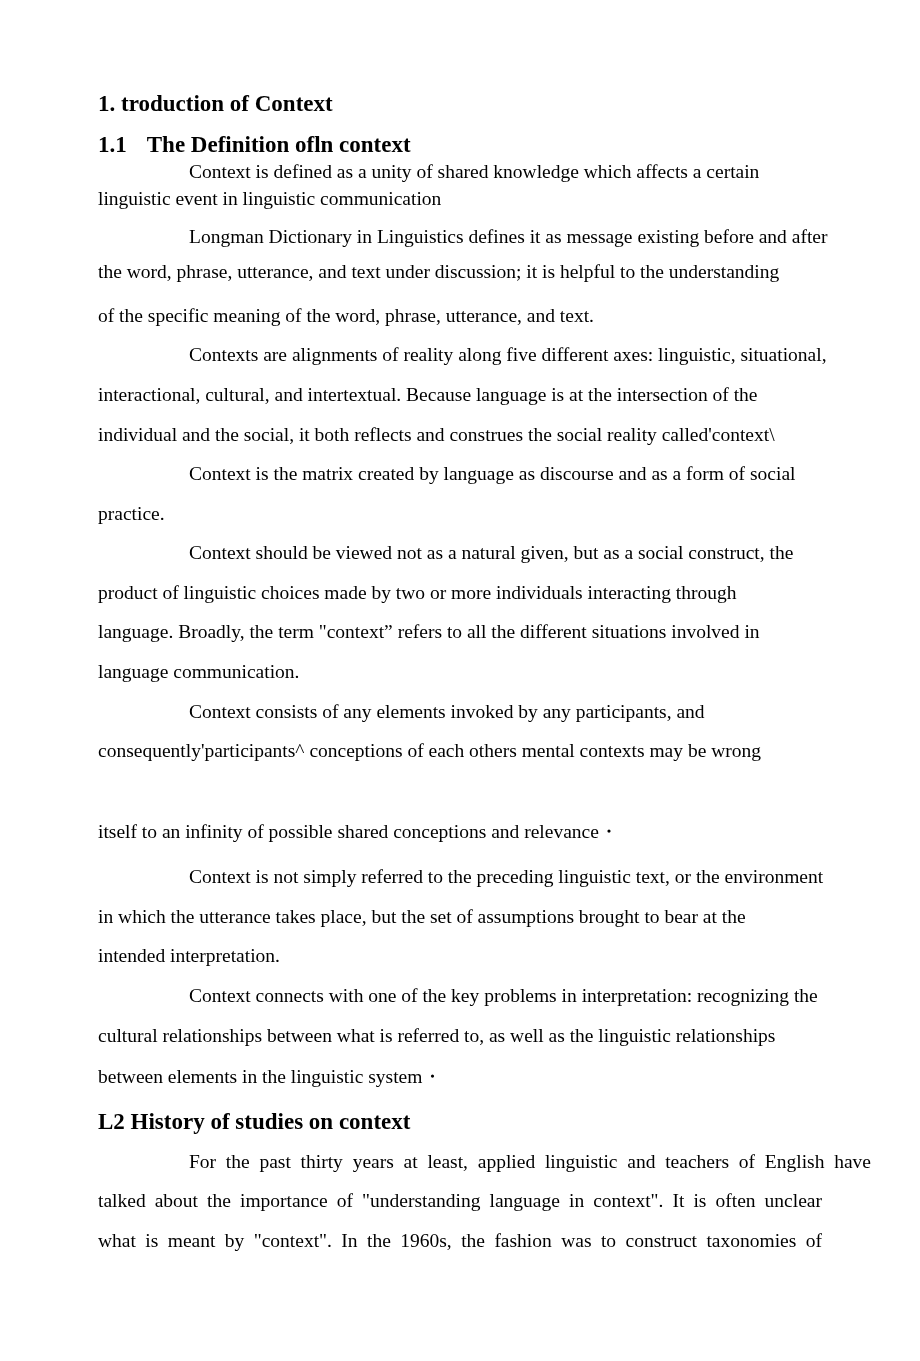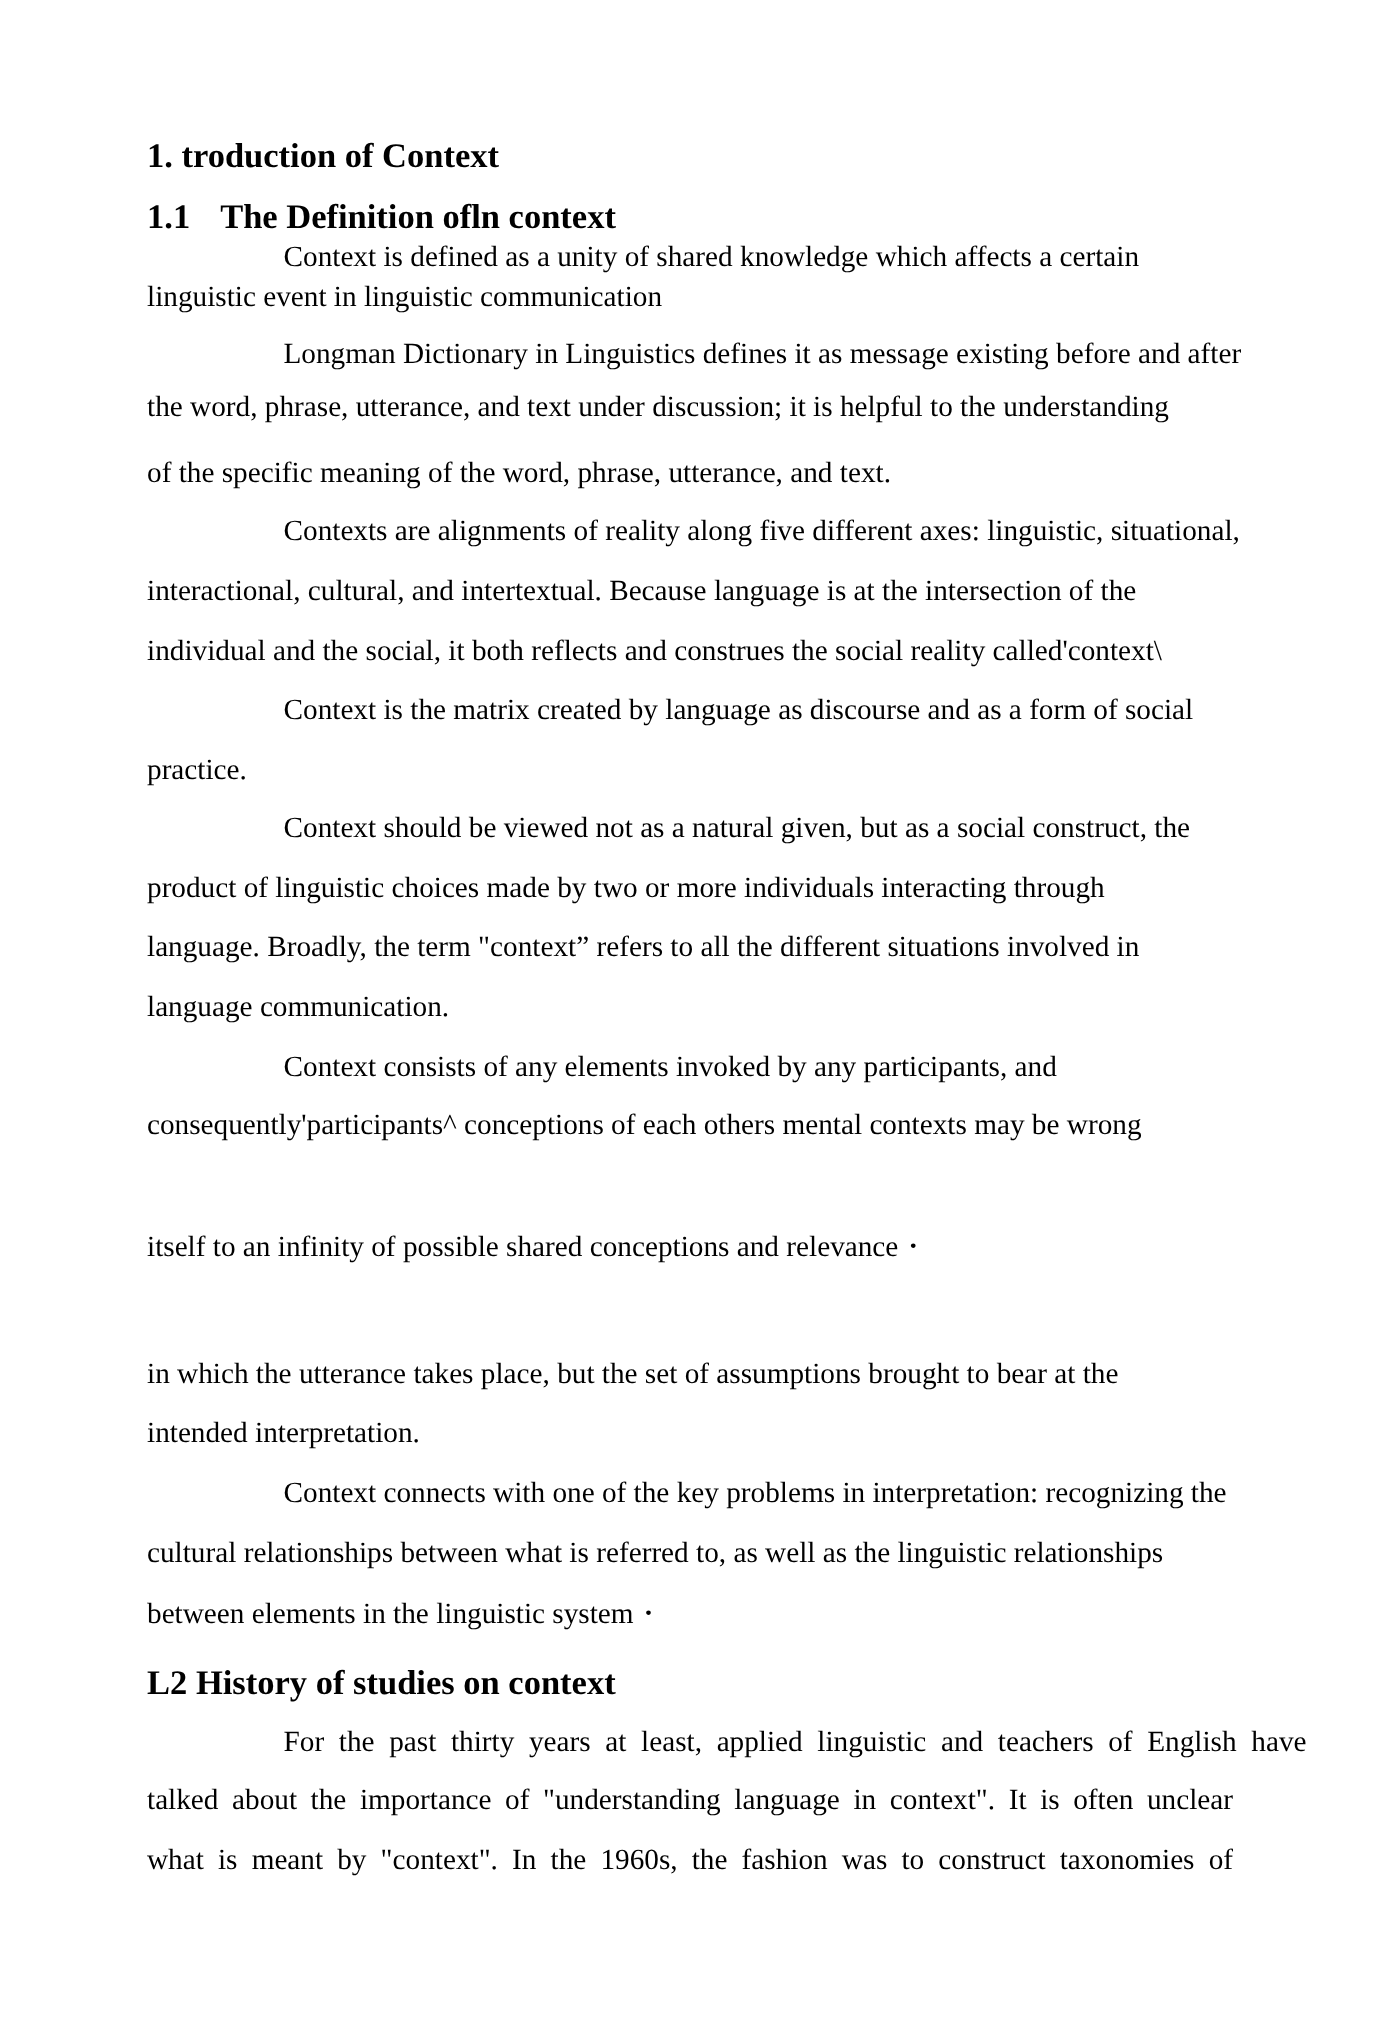--- a/index.html
+++ b/index.html
@@ -74,20 +74,21 @@
 
   <div class="line indent" style="top:541px;">Context should be viewed not as a natural given, but as a social construct, the</div>
   <div class="line" style="top:581px;">product of linguistic choices made by two or more individuals interacting through</div>
   <div class="line" style="top:620px;">language. Broadly, the term "context” refers to all the different situations involved in</div>
   <div class="line" style="top:660px;">language communication.</div>
 
   <div class="line indent" style="top:700px;">Context consists of any elements invoked by any participants, and</div>
   <div class="line" style="top:739px;">consequently'participants^ conceptions of each others mental contexts may be wrong</div>
   <div class="line" style="top:820px;">itself to an infinity of possible shared conceptions and relevance・</div>
 
+  <div class="line indent" style="top:865px;">Context is not simply referred to the preceding linguistic text, or the environment</div>
   <div class="line" style="top:905px;">in which the utterance takes place, but the set of assumptions brought to bear at the</div>
   <div class="line" style="top:944px;">intended interpretation.</div>
 
   <div class="line indent" style="top:984px;">Context connects with one of the key problems in interpretation: recognizing the</div>
   <div class="line" style="top:1024px;">cultural relationships between what is referred to, as well as the linguistic relationships</div>
   <div class="line" style="top:1065px;">between elements in the linguistic system・</div>
 
   <div class="line h2" style="top:1110px;">L2 History of studies on context</div>
 
   <div class="line indent justify" style="top:1150px;">For the past thirty years at least, applied linguistic and teachers of English have</div>

